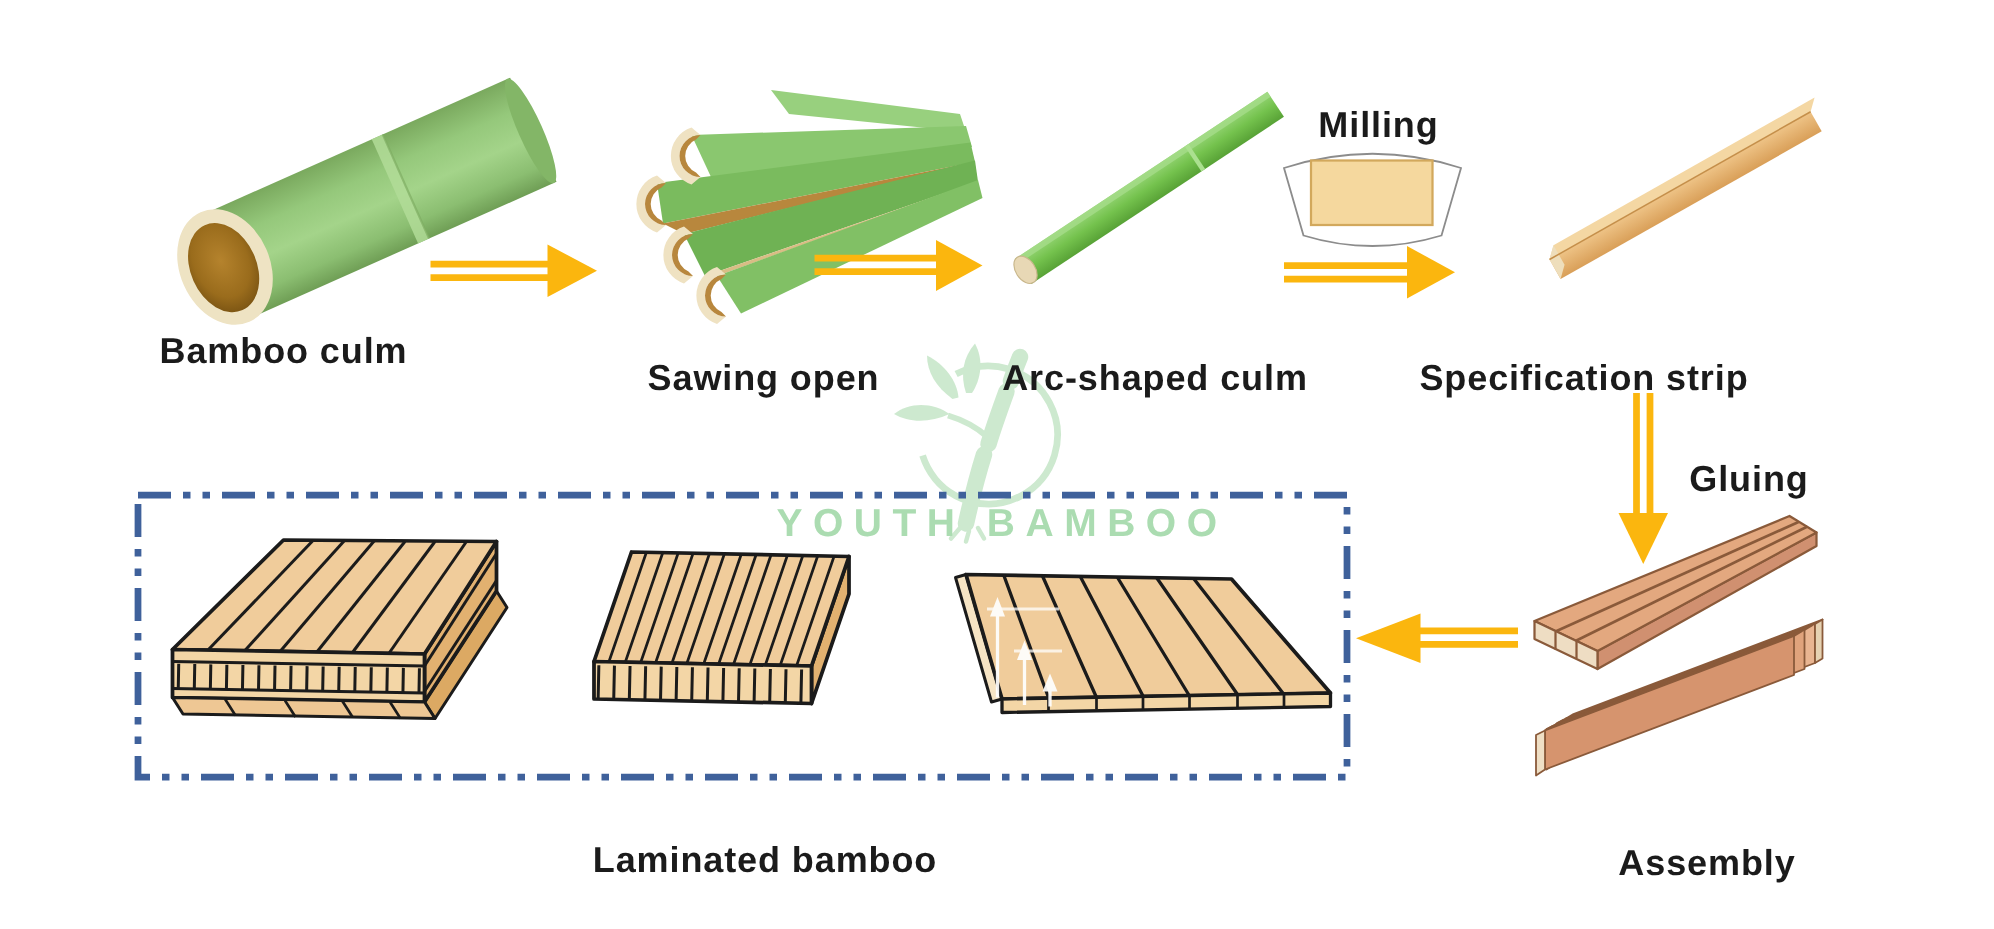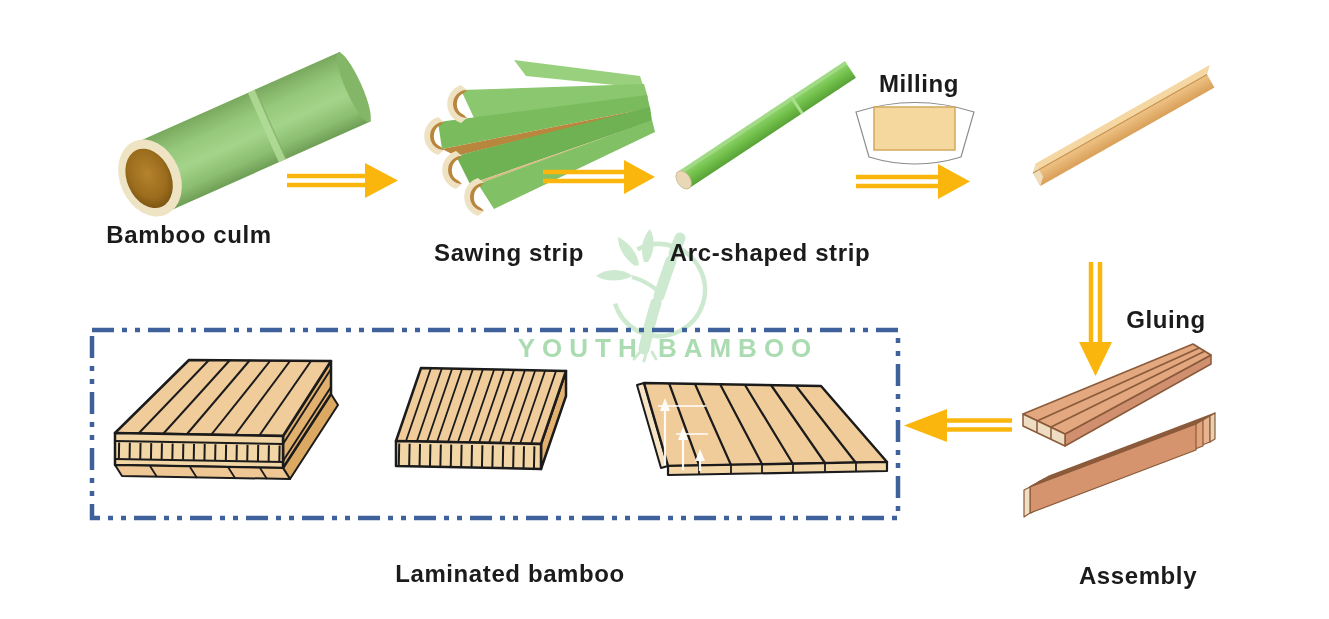--- a/index.html
+++ b/index.html
@@ -212,21 +212,22 @@
       <line x1="683" y1="470" x2="683" y2="437" stroke-width="2.2"></line>
       <polygon points="678,440 688,440 683,427" stroke="none"></polygon>
       <line x1="676" y1="434" x2="708" y2="434" stroke-width="2" opacity="0.8"></line>
       <line x1="700" y1="471" x2="700" y2="459" stroke-width="2.2"></line>
       <polygon points="695,461 705,461 700,449" stroke="none"></polygon>
     </g>
   </g>
 </svg>
 
 <div class="lbl" style="left:189px;top:211px">Bamboo culm</div>
-<div class="lbl" style="left:509px;top:229px">Sawing strip</div>
-<div class="lbl" style="left:770px;top:229px">Arc-shaped strip</div>
+<div class="lbl" style="left:509px;top:229px">Sawing open</div>
+<div class="lbl" style="left:770px;top:229px">Arc-shaped culm</div>
 <div class="lbl" style="left:919px;top:60px">Milling</div>
+<div class="lbl" style="left:1056px;top:229px">Specification strip</div>
 <div class="lbl" style="left:1166px;top:296px">Gluing</div>
 <div class="lbl" style="left:1138px;top:552px">Assembly</div>
 <div class="lbl" style="left:510px;top:550px">Laminated bamboo</div>
 <div class="wm" style="left:668px;top:333px">YOUTH BAMBOO</div>
 
 </div>
 
 </body></html>

